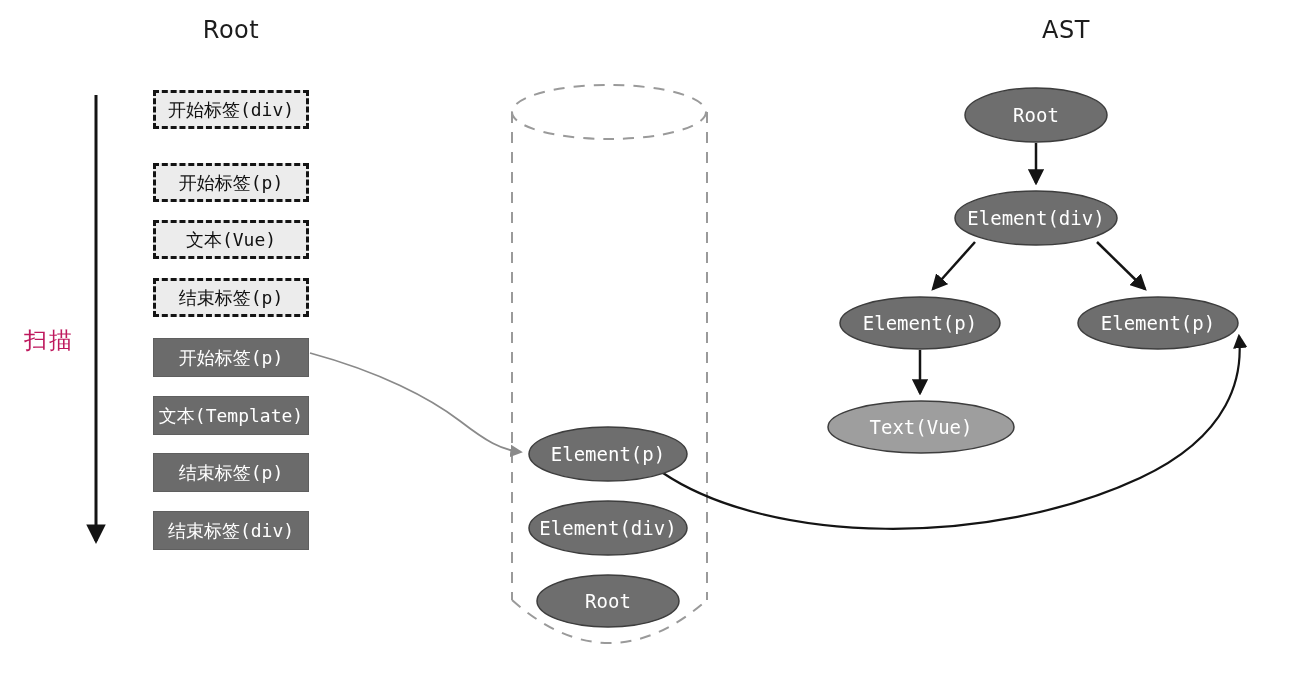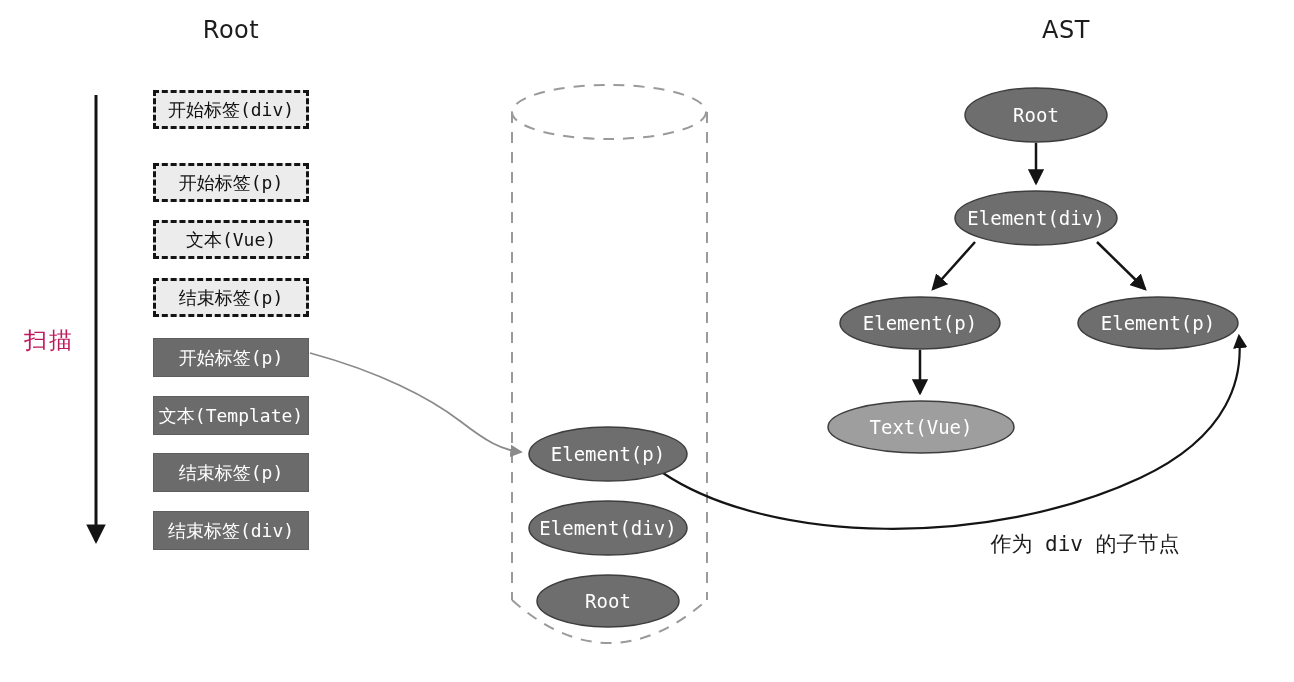--- a/index.html
+++ b/index.html
@@ -127,16 +127,15 @@
     <div class="token-box token-dashed" style="top:90px;">开始标签(div)</div>
     <div class="token-box token-dashed" style="top:163px;">开始标签(p)</div>
     <div class="token-box token-dashed" style="top:220px;">文本(Vue)</div>
     <div class="token-box token-dashed" style="top:278px;">结束标签(p)</div>
     <div class="token-box token-solid" style="top:338px;">开始标签(p)</div>
     <div class="token-box token-solid" style="top:396px;">文本(Template)</div>
     <div class="token-box token-solid" style="top:453px;">结束标签(p)</div>
     <div class="token-box token-solid" style="top:511px;">结束标签(div)</div>
   </div>
 
-  <div class="annot annot-child">作为 div 的子节点</div>
 
 
 </div>
 
 </body></html>

